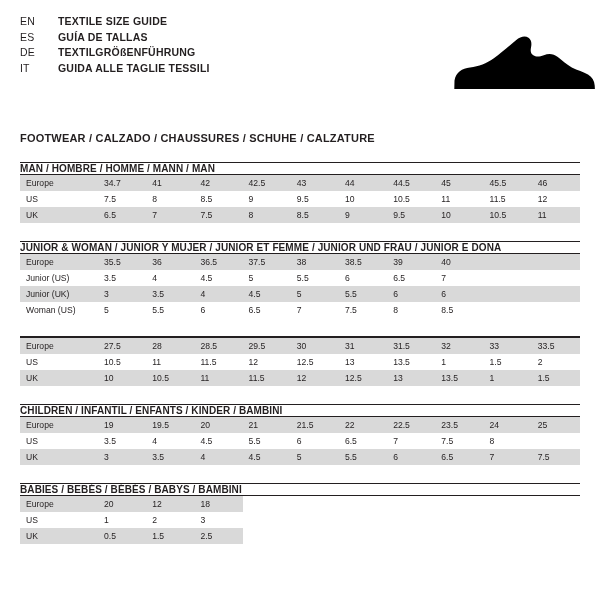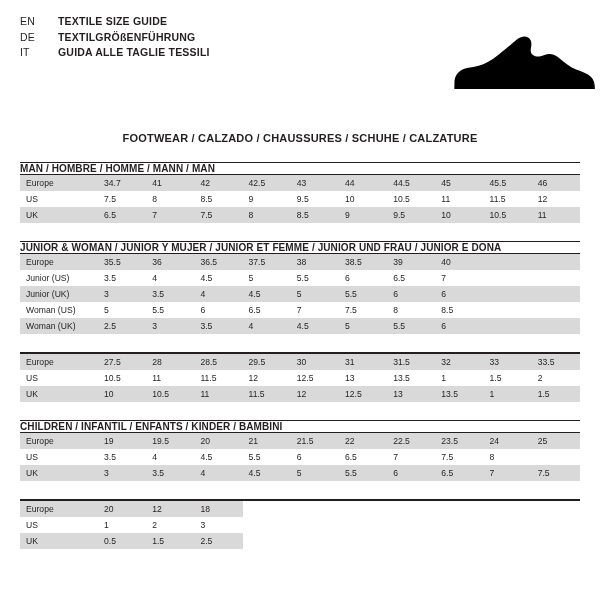--- a/index.html
+++ b/index.html
@@ -49,21 +49,20 @@
     left: 390px;
     width: 185px;
     height: 62px;
   }
   .section-title {
     font-size: 11px;
     font-weight: bold;
     letter-spacing: 0.2px;
     margin-top: 18px;
     margin-bottom: 0;
-    text-align: center;
   }
   
   .block {
     margin-top: 18px;
   }
   .block-title {
     font-size: 10px;
     font-weight: bold;
     letter-spacing: 0.1px;
   }
@@ -100,20 +99,24 @@
 <body>
 
 <div class="page">
 
   <div class="header">
     <table class="lang-table">
       <tbody>
         <tr>
           <td class="lang-code">EN</td>
           <td class="lang-title">TEXTILE SIZE GUIDE</td>
+        </tr>
+        <tr>
+          <td class="lang-code">ES</td>
+          <td class="lang-title">GUÍA DE TALLAS</td>
         </tr>
         <tr>
           <td class="lang-code">DE</td>
           <td class="lang-title">TEXTILGRÖßENFÜHRUNG</td>
         </tr>
         <tr>
           <td class="lang-code">IT</td>
           <td class="lang-title">GUIDA ALLE TAGLIE TESSILI</td>
         </tr>
       </tbody>
@@ -225,33 +228,20 @@
         <tr class="plain">
           <td class="label">Woman (US)</td>
           <td>5</td>
           <td>5.5</td>
           <td>6</td>
           <td>6.5</td>
           <td>7</td>
           <td>7.5</td>
           <td>8</td>
           <td>8.5</td>
-          <td></td>
-          <td></td>
-        </tr>
-        <tr class="shaded">
-          <td class="label">Woman (UK)</td>
-          <td>2.5</td>
-          <td>3</td>
-          <td>3.5</td>
-          <td>4</td>
-          <td>4.5</td>
-          <td>5</td>
-          <td>5.5</td>
-          <td>6</td>
           <td></td>
           <td></td>
         </tr>
       </tbody>
     </table>
   </div>
 
   <div class="block">
     <hr class="hr">
     <hr class="hr">
@@ -344,20 +334,21 @@
           <td>6.5</td>
           <td>7</td>
           <td>7.5</td>
         </tr>
       </tbody>
     </table>
   </div>
 
   <div class="block">
     <hr class="hr">
+    <div class="block-title">BABIES / BEBÉS / BÉBÉS / BABYS / BAMBINI</div>
     <hr class="hr">
     <table class="size">
       <tbody>
         <tr class="shaded">
           <td class="label">Europe</td>
           <td>20</td>
           <td>12</td>
           <td>18</td>
           <td style="background:#ffffff"></td>
           <td style="background:#ffffff"></td>

